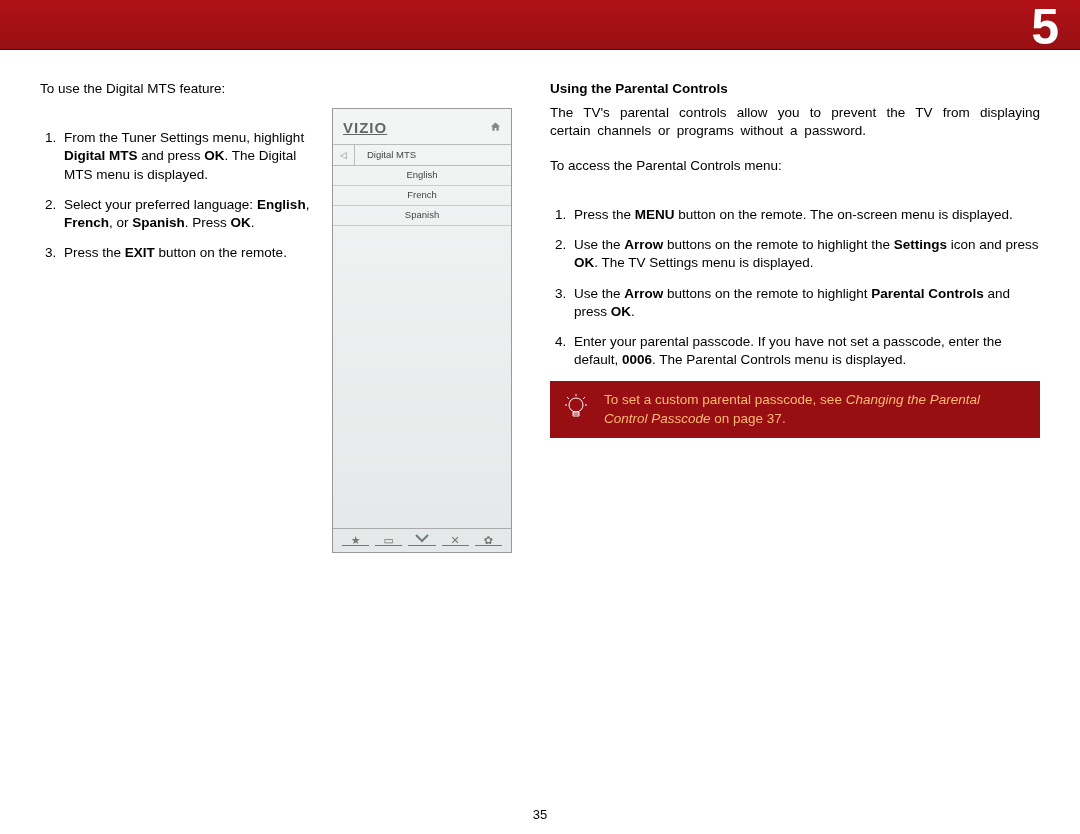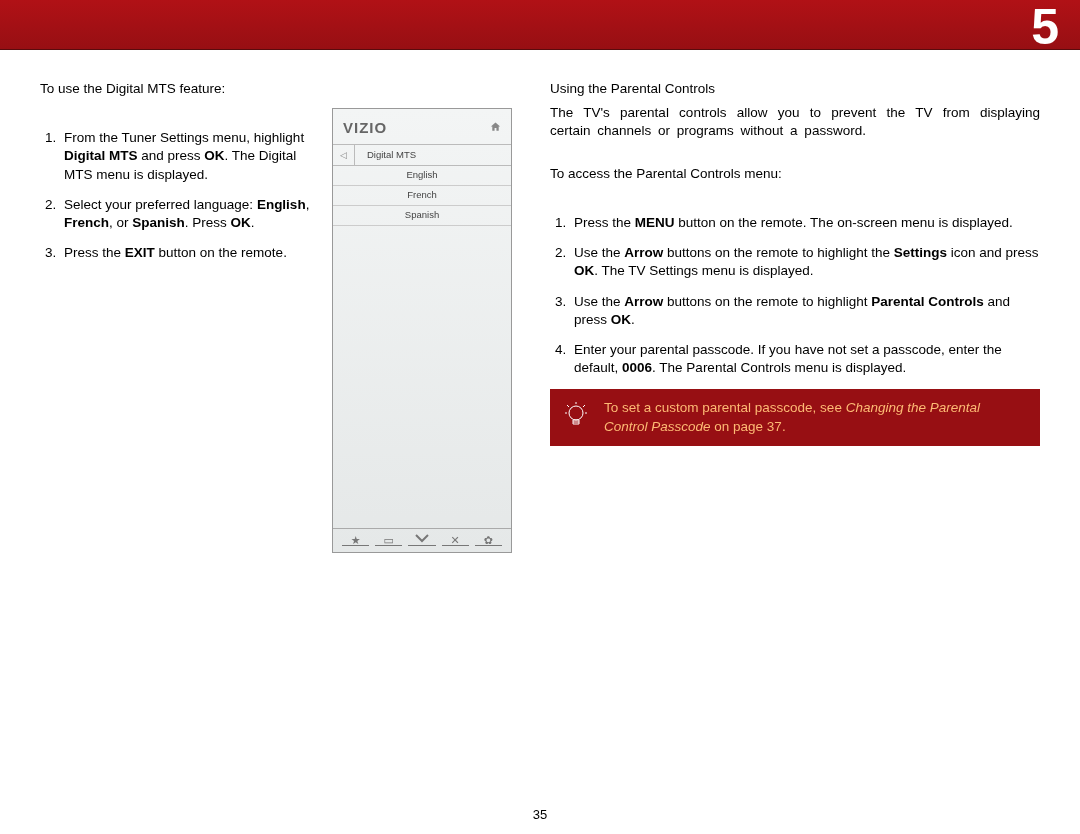--- a/index.html
+++ b/index.html
@@ -49,42 +49,42 @@
       width: 180px;
       height: 445px;
       border: 1px solid #999;
       background: linear-gradient(to bottom, #f3f5f5, #e5e8e8);
       position: relative;
       display: flex;
       flex-direction: column;
       margin-top: 28px;
     }
     .tv-header { display: flex; align-items: center; justify-content: space-between; padding: 9px 10px 6px 10px; }
-    .vizio-logo { font-size: 15px; font-weight: 700; letter-spacing: 1px; color: #666; font-family: Arial, sans-serif; }
+    .vizio-logo { font-size: 15px; font-weight: 700; letter-spacing: 1px; color: #666; font-family: Arial, sans-serif; text-decoration: underline; }
     .home-icon { width: 11px; height: 11px; }
     .tv-menu { font-size: 9.5px; color:#444; }
     .tv-menu-title-row { border-top: 1px solid #bbb; border-bottom: 1px solid #bbb; display:flex; align-items:center; }
     .back-cell { width: 22px; height: 20px; display:flex; align-items:center; justify-content:center; border-right:1px solid #bbb; color:#888; font-size:9px;}
     .title-cell { flex:1; text-align:left; padding: 3px 0 3px 12px; font-weight:400; }
     .tv-menu-item { border-bottom: 1px solid #ccc; text-align:center; padding: 3px 0; }
     .tv-footer {
       position:absolute; bottom:0; left:0; right:0;
       height: 24px;
       border-top: 1px solid #aaa;
       display:flex; align-items:center; justify-content:space-around;
       padding: 0 6px;
       color:#777;
       font-size:11px;
     }
     .footer-slot { flex:1; text-align:center; position:relative; }
     .footer-slot::after {
       content:""; position:absolute; bottom:2px; left:3px; right:3px; height:1px; background:#777;
     }
-    .subheading { font-weight:400; margin-bottom: 6px; }
-    .para { margin-bottom: 24px; text-align: justify; text-justify: inter-word; }
+    .subheading { font-weight:700; margin-bottom: 6px; }
+    .para { margin-bottom: 16px; text-align: justify; text-justify: inter-word; }
     .right-col ol.steps li { margin-bottom: 12px; }
     .tip-box {
       background: #970f13;
       color:#fdba74;
       display:flex;
       align-items:flex-start;
       gap:14px;
       padding:10px 16px 10px 12px;
       margin-top: 8px;
       font-size:13.5px;

